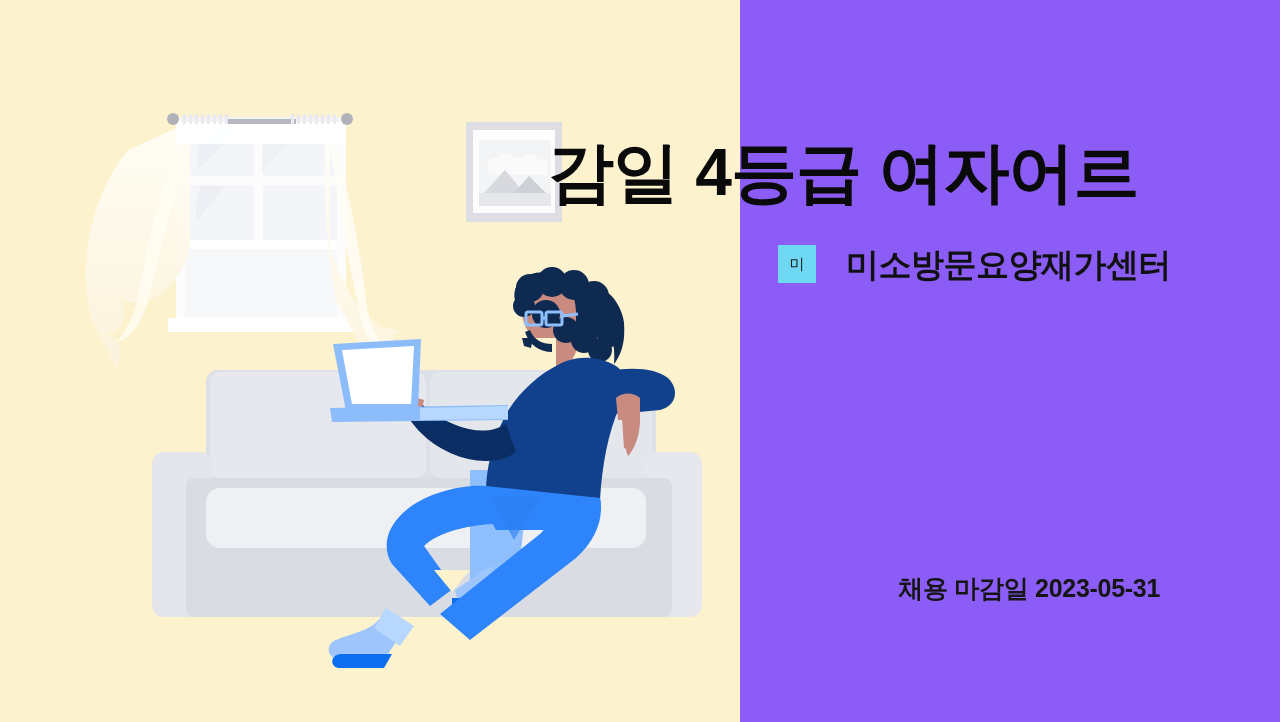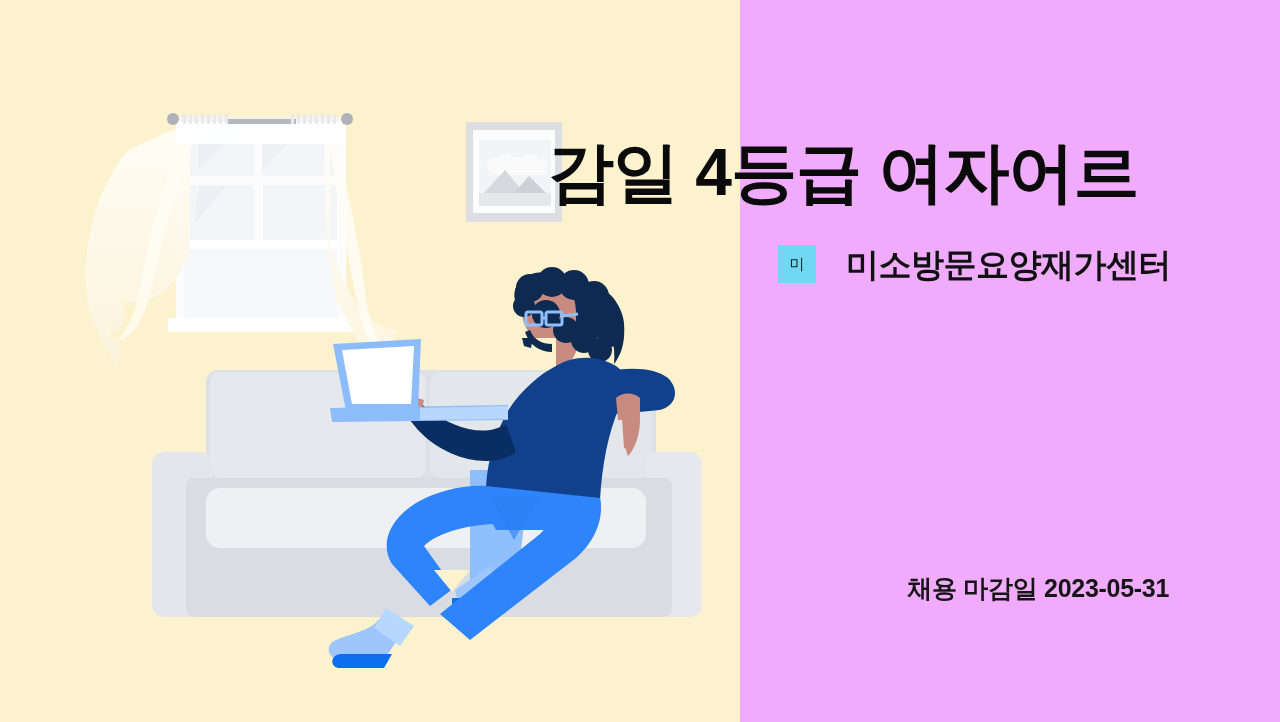--- a/index.html
+++ b/index.html
@@ -8,21 +8,21 @@
     padding: 0;
   }
   body {
     font-family: "Liberation Sans", "DejaVu Sans", sans-serif;
     background: #ffffff;
   }
   #canvas {
     position: relative;
     width: 1280px;
     height: 722px;
-    background: #f0abfc;
+    background: #8b5cf6;
     overflow: hidden;
   }
 
   
   .illustration {
     position: absolute;
     left: 0;
     top: 0;
     width: 740px;
     height: 722px;
@@ -105,21 +105,21 @@
     font-weight: 700;
     color: #111111;
     letter-spacing: -0.5px;
     margin-left: 30px;
     line-height: 1;
   }
 
   .deadline-row {
     position: absolute;
     left: 0;
-    right: 111px;
+    right: 120px;
     top: 572px;
     text-align: right;
     white-space: nowrap;
   }
   .deadline-text {
     font-size: 25px;
     font-weight: 700;
     color: #151515;
     letter-spacing: -0.3px;
   }

